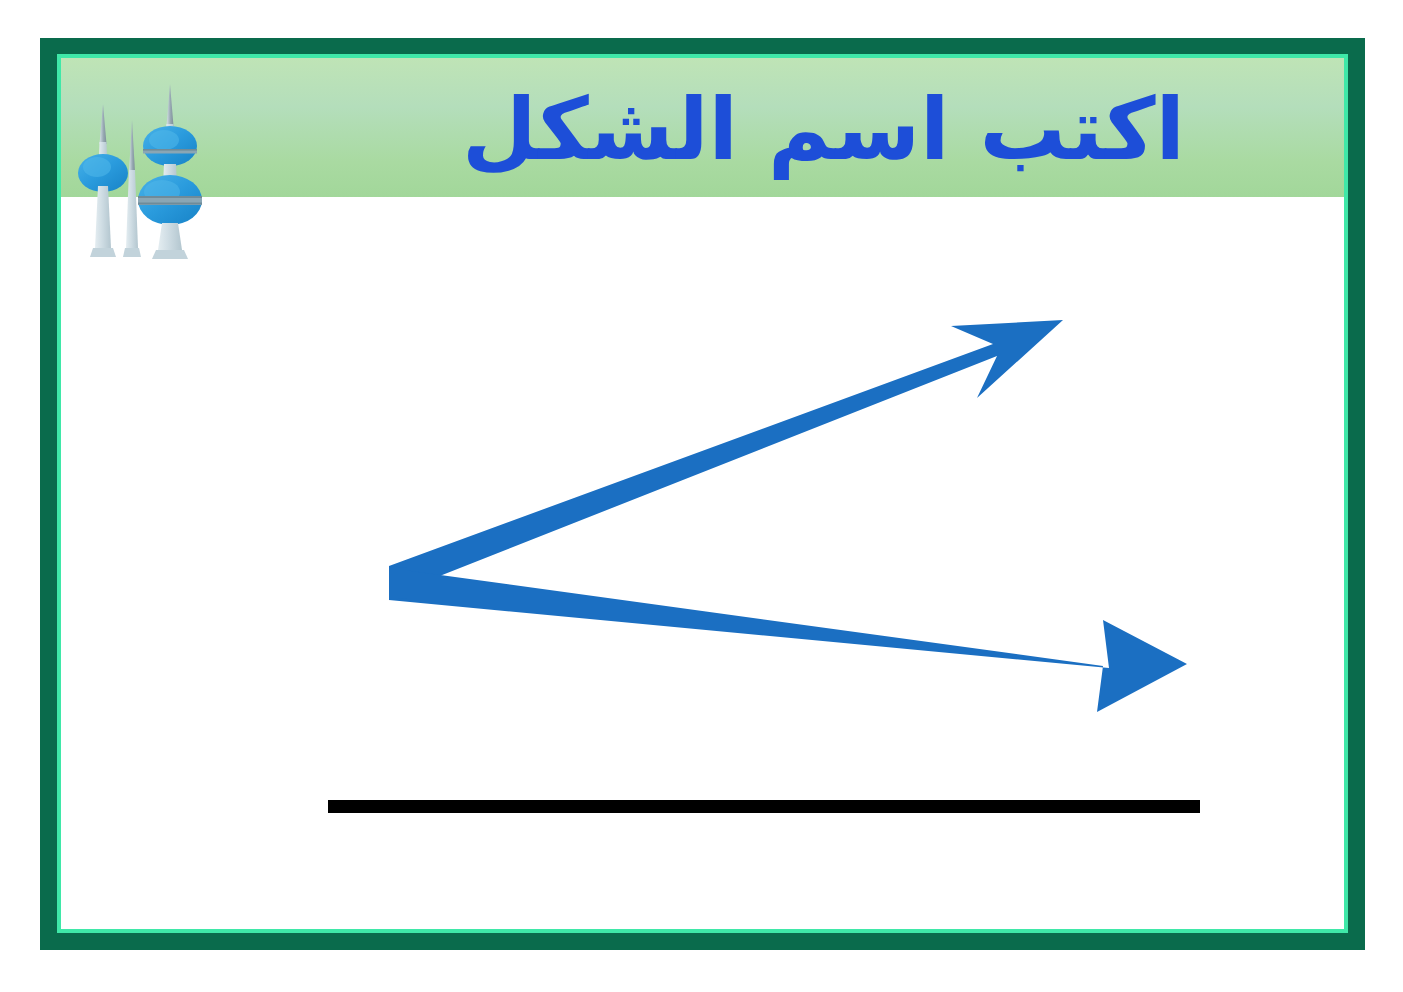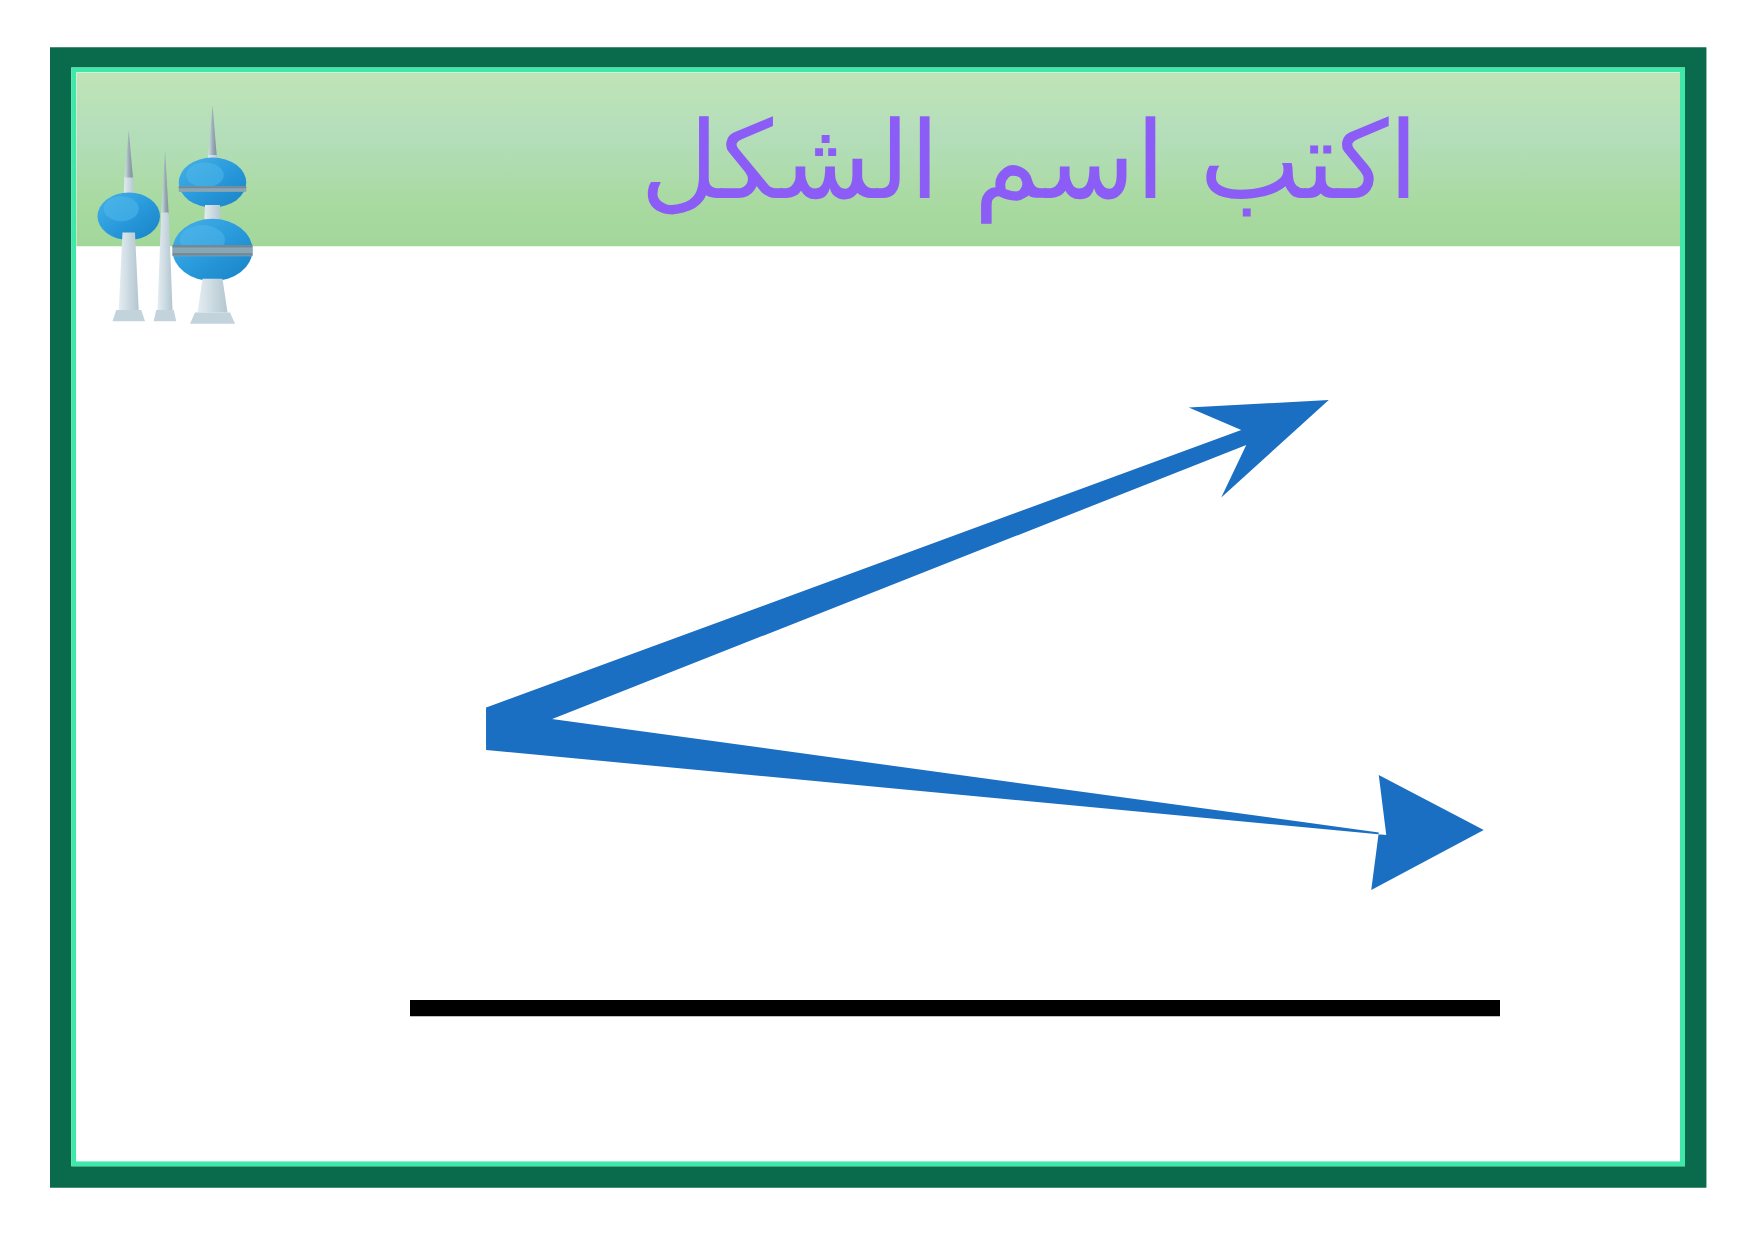--- a/index.html
+++ b/index.html
@@ -69,23 +69,23 @@
     right: 0;
     top: 6px;
     height: 130px;
     display: flex;
     align-items: center;
     justify-content: center;
     padding-right: 18px;
     padding-left: 260px;
     box-sizing: border-box;
     direction: rtl;
-    color: #8b5cf6;
+    color: #1d4ed8;
     font-family: "DejaVu Sans", "Liberation Sans", sans-serif;
-    font-weight: normal;
+    font-weight: bold;
     font-size: 86px;
     line-height: 1.1;
     letter-spacing: 0px;
     white-space: nowrap;
     user-select: none;
   }
 
   
   .logo-towers {
     position: absolute;

